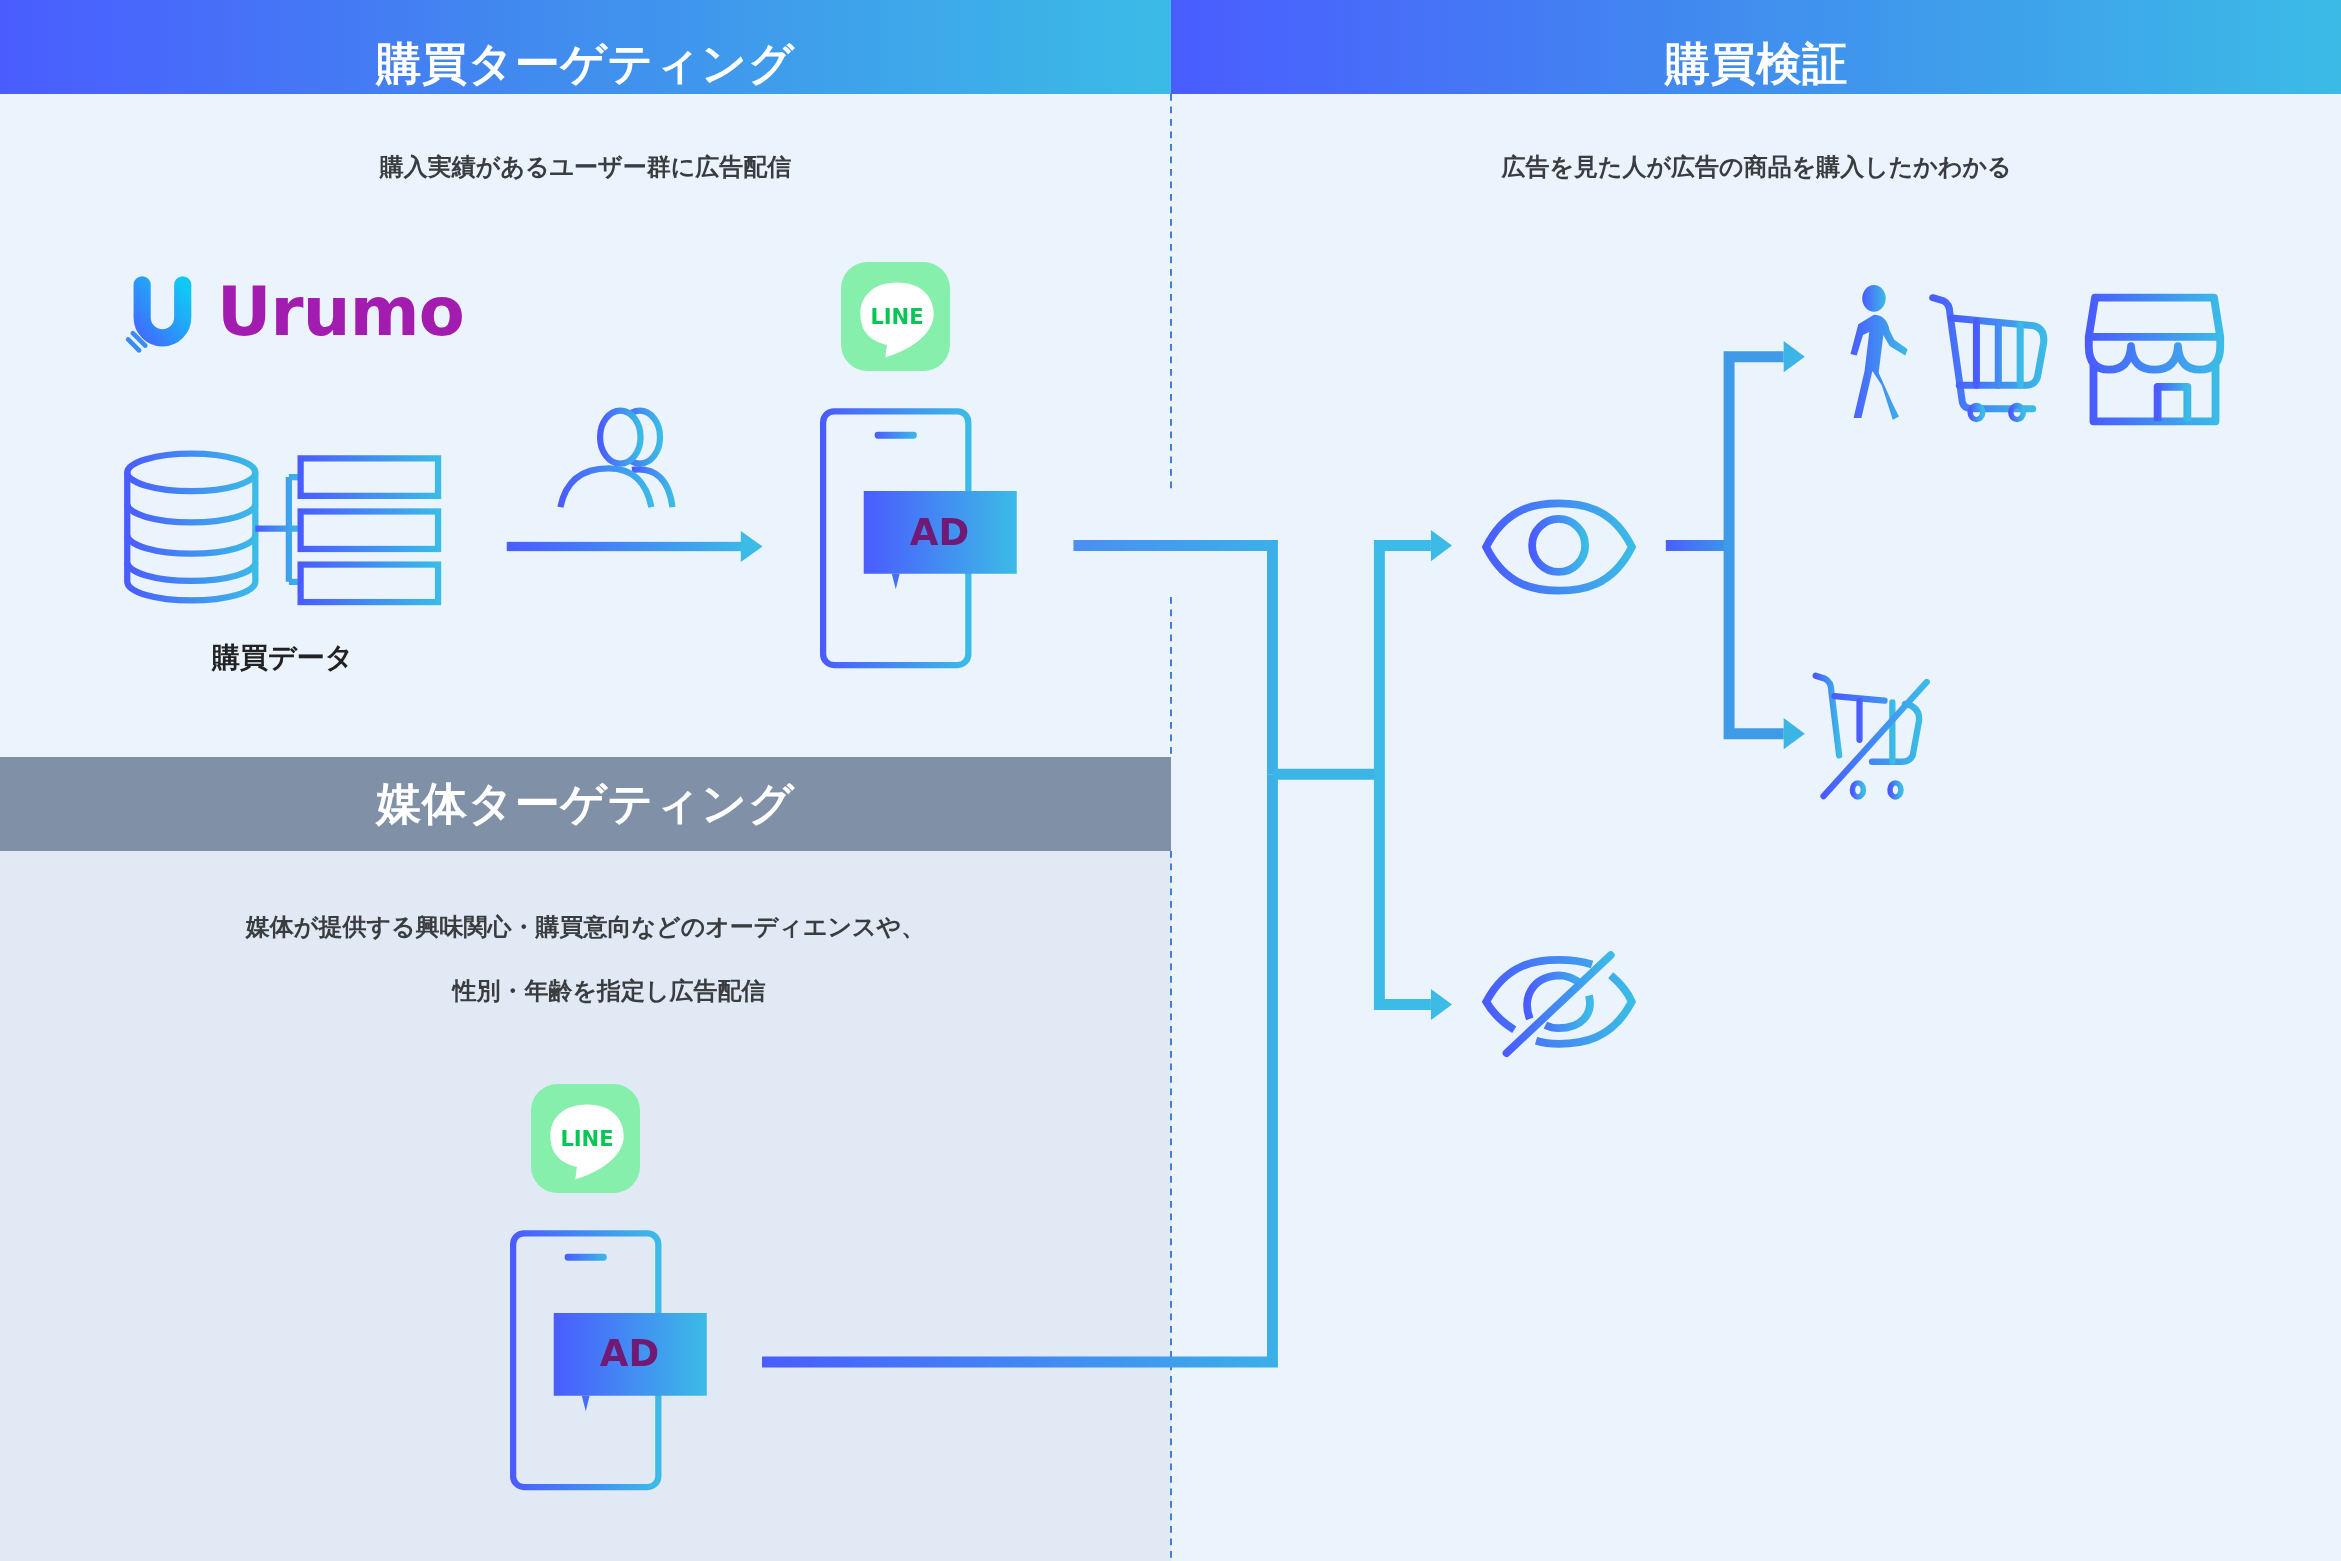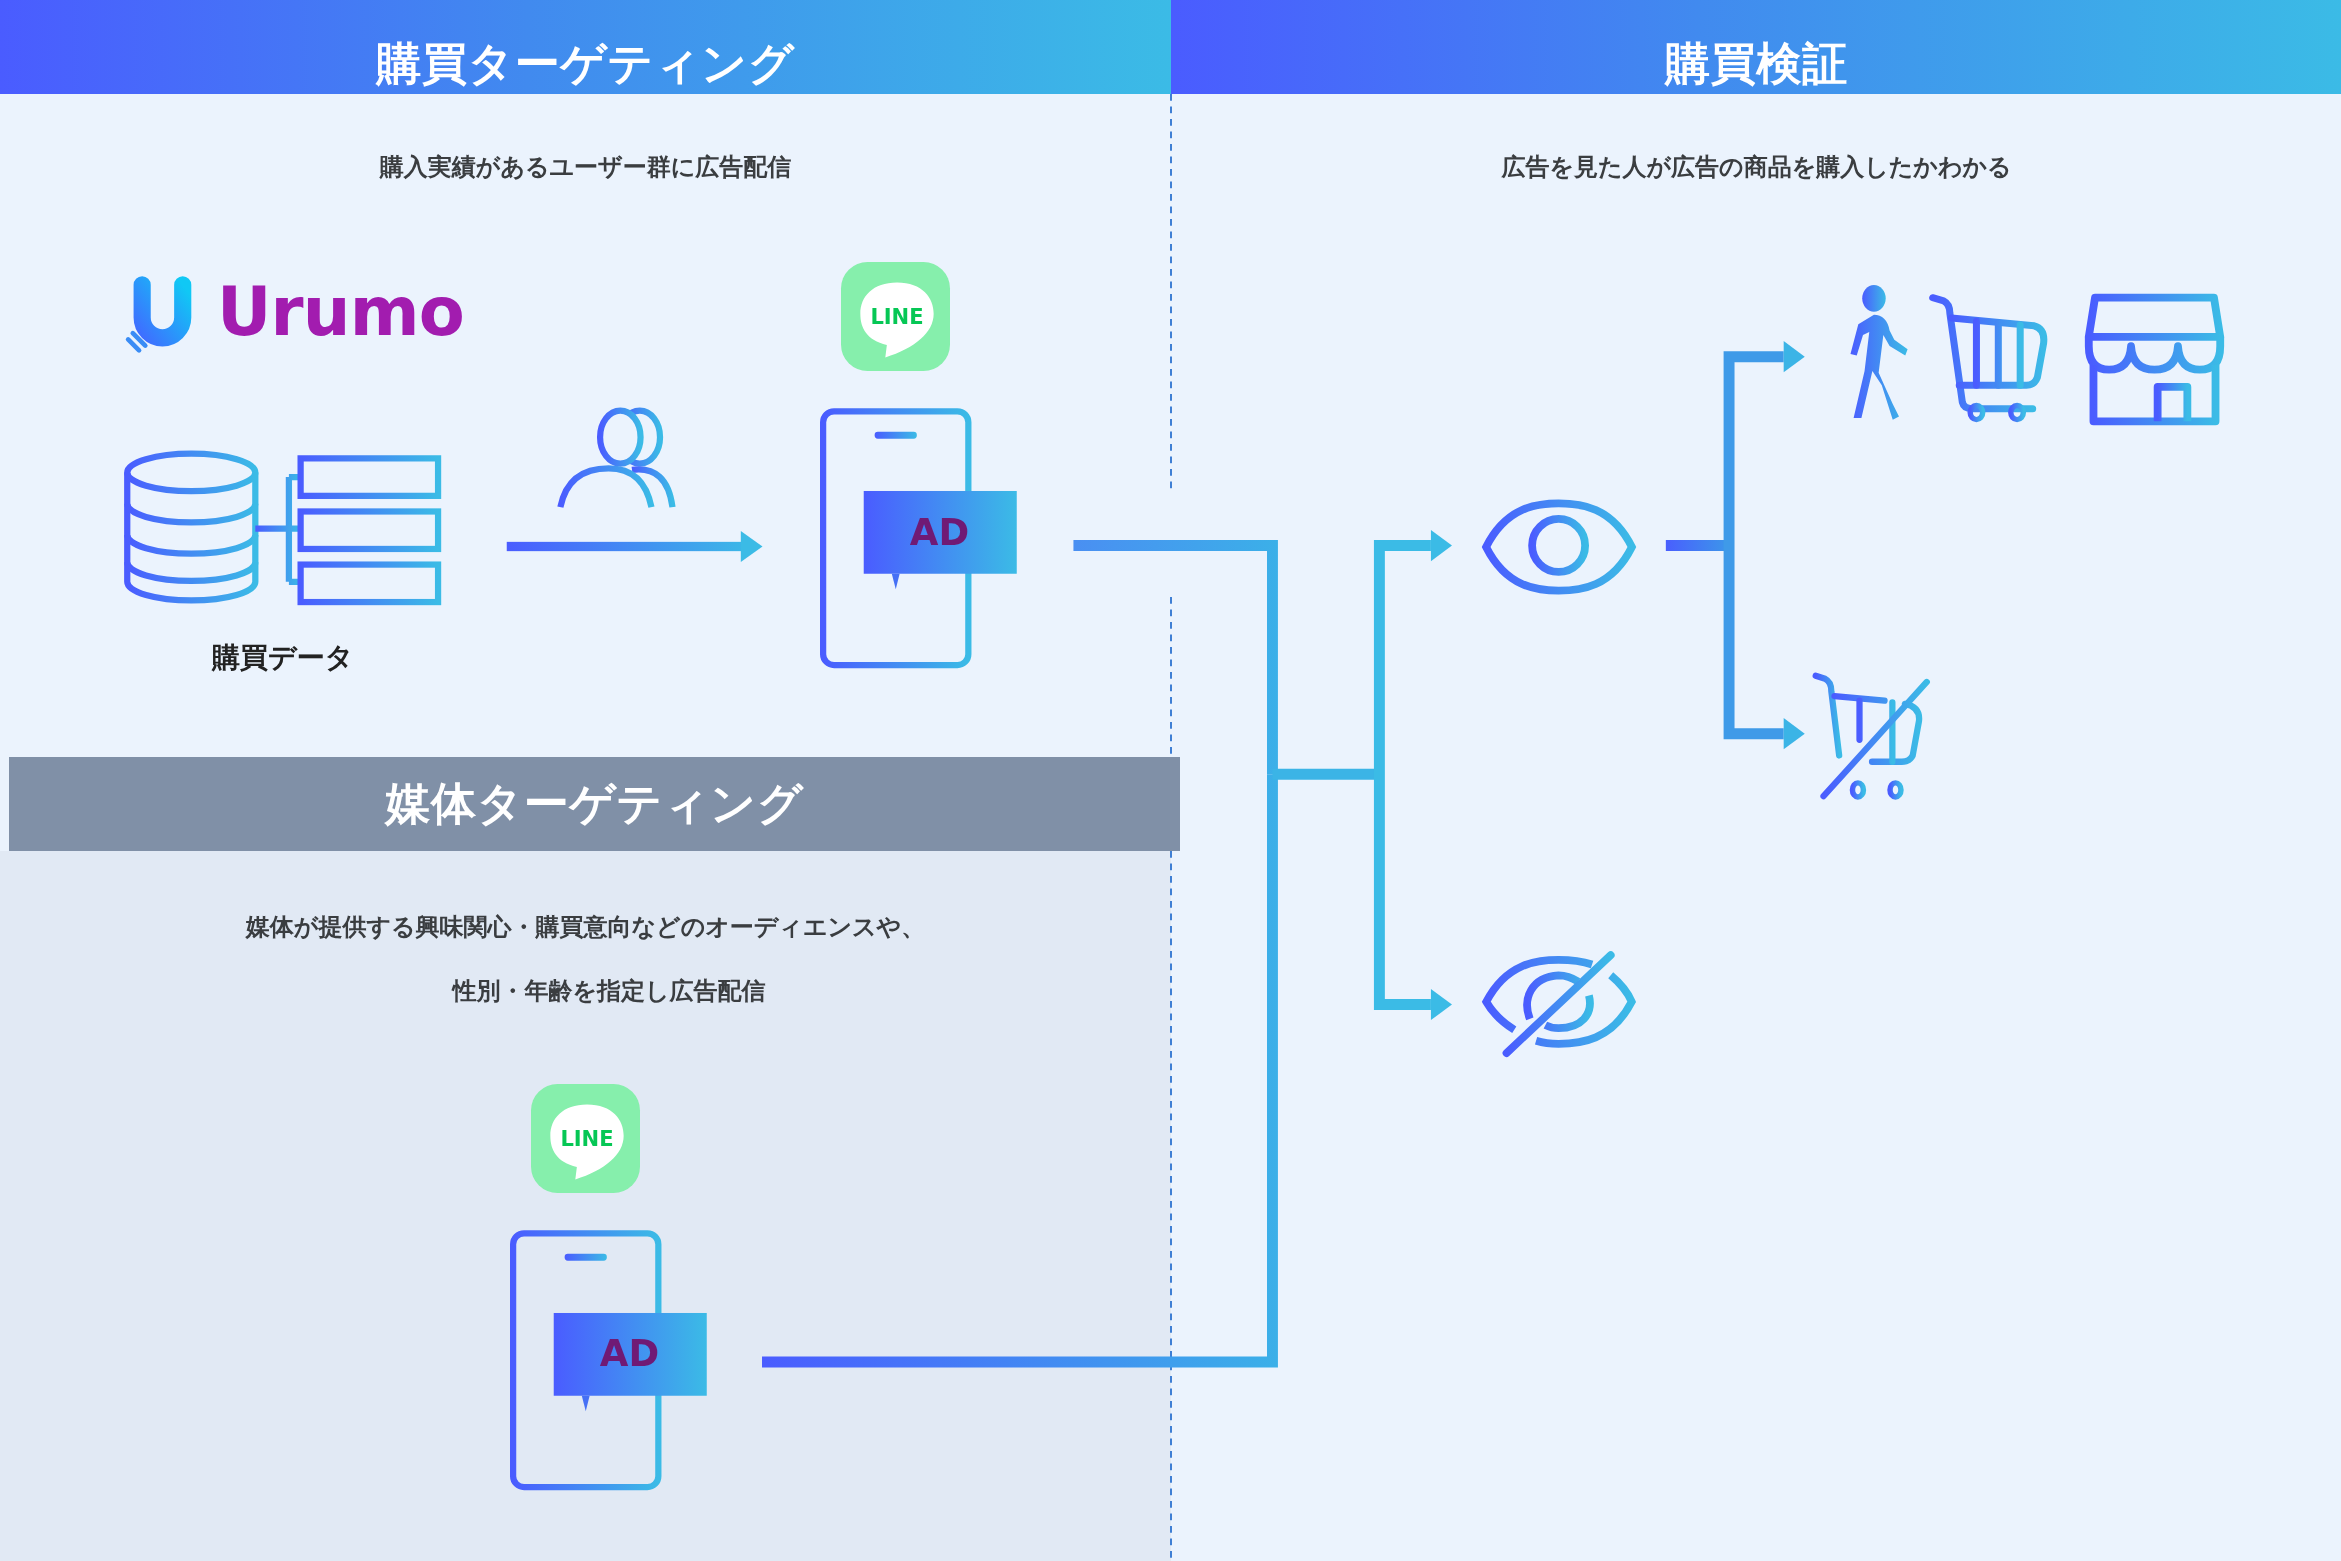--- a/index.html
+++ b/index.html
@@ -11,21 +11,21 @@
       color: #3a3d40;
     }
     .header-bar {
       position: absolute; height: 94px; top: 0;
       background: linear-gradient(90deg, #4a5cff 0%, #418aef 45%, #3bbbe6 100%);
       display: flex; align-items: flex-end; justify-content: center;
       color: #ffffff; font-weight: bold; font-size: 45px; letter-spacing: 0.8px;
     }
     .left-top-bg { position: absolute; left: 0; top: 94px; width: 1171px; height: 664px; background: #ebf3fd; }
     .media-bar {
-      position: absolute; left: 9px; top: 757px; width: 1171px; height: 94px;
+      position: absolute; left: 0; top: 757px; width: 1171px; height: 94px;
       background: #8090a7;
       display: flex; align-items: center; justify-content: center;
       color: #ffffff; font-weight: bold; font-size: 45px; letter-spacing: 0.8px;
     }
     .left-bottom-bg { position: absolute; left: 0; top: 851px; width: 1171px; height: 710px; background: #e1e9f4; }
     .right-bg { position: absolute; left: 1171px; top: 94px; width: 1171px; height: 1468px; background: #ebf3fd; }
     .desc {
       position: absolute; font-weight: bold; font-size: 24px; color: #3a3d40;
       text-align: center; line-height: 66px; white-space: nowrap;
     }

